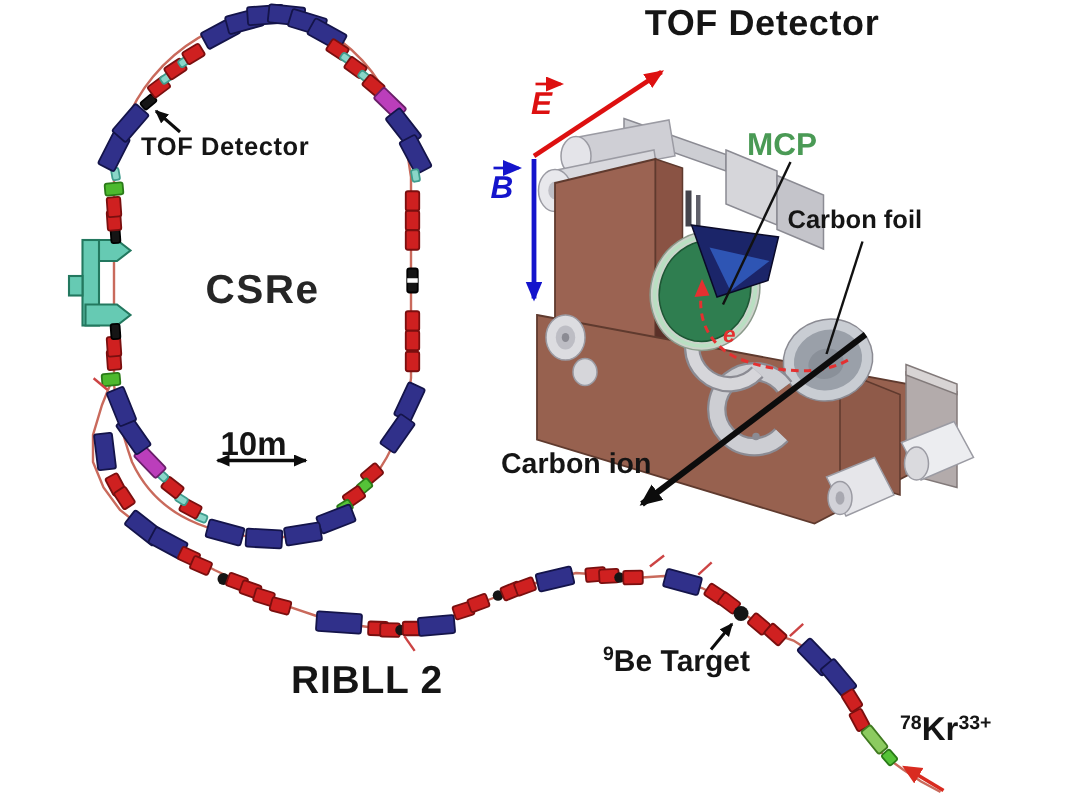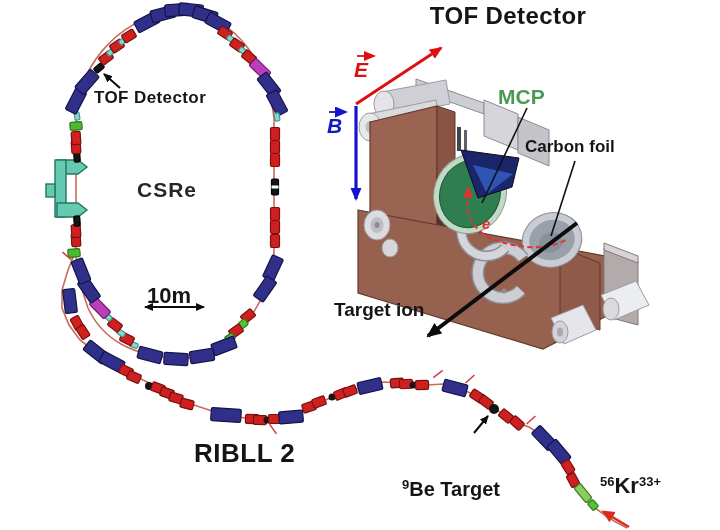--- a/index.html
+++ b/index.html
@@ -3,28 +3,28 @@
 <meta charset="utf-8">
 <style>
   html,body{margin:0;padding:0;}
   body{
     width:720px;height:530px;position:relative;background:#ffffff;overflow:hidden;
     font-family:"Liberation Sans","DejaVu Sans",sans-serif;color:#151515;
   }
   #canvas{position:absolute;left:0;top:0;}
   .lbl{position:absolute;white-space:nowrap;line-height:1.05;font-weight:bold;}
   #lbl-title{left:406px;top:3px;width:204px;text-align:center;font-size:24px;letter-spacing:.4px;color:var(--c-text,#151515);}
-  #lbl-csre{left:137px;top:179px;font-size:21px;letter-spacing:1px;color:#262626;}
+  #lbl-csre{left:137px;top:179px;font-size:27px;letter-spacing:1px;color:#262626;}
   #lbl-tof-ring{left:94px;top:89px;font-size:17px;letter-spacing:.4px;}
   #lbl-10m{left:147px;top:284px;font-size:22px;}
   #lbl-ribll{left:194px;top:440px;font-size:26px;letter-spacing:.5px;}
   #lbl-heavy{left:334px;top:300px;font-size:19px;}
   #lbl-carbon{left:525px;top:138px;font-size:17px;}
   #lbl-mcp{left:498px;top:86px;font-size:21px;color:var(--c-mcp,#4a9a55);}
-  #lbl-be{left:402px;top:431px;font-size:20px;margin-top:48px;}
+  #lbl-be{left:402px;top:431px;font-size:20px;}
   #lbl-kr{left:600px;top:474px;font-size:22px;}
   #lbl-e-electron{left:482px;top:216px;font-size:15px;font-style:italic;color:var(--c-electron,#e43030);}
   #lbl-E{left:354px;top:59px;font-size:21px;font-weight:bold;font-style:italic;color:var(--c-efield,#dd1010);}
   #lbl-B{left:327px;top:115px;font-size:21px;font-weight:bold;font-style:italic;color:var(--c-bfield,#1414cc);}
   .sup{font-size:13px;position:relative;top:-7px;}
 </style>
 </head>
 <body>
 
 <svg id="canvas" width="720" height="530" viewBox="0 0 720 530">
@@ -250,20 +250,20 @@
   <line x1="474" y1="433" x2="488" y2="416" stroke="#0c0c0c" stroke-width="2" marker-end="url(#ah-s)"></line>
 
   <line x1="629" y1="527" x2="604" y2="512" stroke="#d92b20" stroke-width="2.5" marker-end="url(#ah-kr)"></line>
 </svg>
 
 <div class="lbl" id="lbl-title">TOF Detector</div>
 <div class="lbl" id="lbl-csre">CSRe</div>
 <div class="lbl" id="lbl-tof-ring">TOF Detector</div>
 <div class="lbl" id="lbl-10m">10m</div>
 <div class="lbl" id="lbl-ribll">RIBLL 2</div>
-<div class="lbl" id="lbl-heavy">Target ion</div>
+<div class="lbl" id="lbl-heavy">Carbon ion</div>
 <div class="lbl" id="lbl-carbon">Carbon foil</div>
 <div class="lbl" id="lbl-mcp">MCP</div>
 <div class="lbl" id="lbl-be"><span class="sup">9</span><span>Be Target</span></div>
-<div class="lbl" id="lbl-kr"><span class="sup">56</span><span>Kr</span><span class="sup">33+</span></div>
+<div class="lbl" id="lbl-kr"><span class="sup">78</span><span>Kr</span><span class="sup">33+</span></div>
 <div class="lbl" id="lbl-e-electron">e</div>
 <div class="lbl" id="lbl-E">E</div>
 <div class="lbl" id="lbl-B">B</div>
 
 </body></html>

